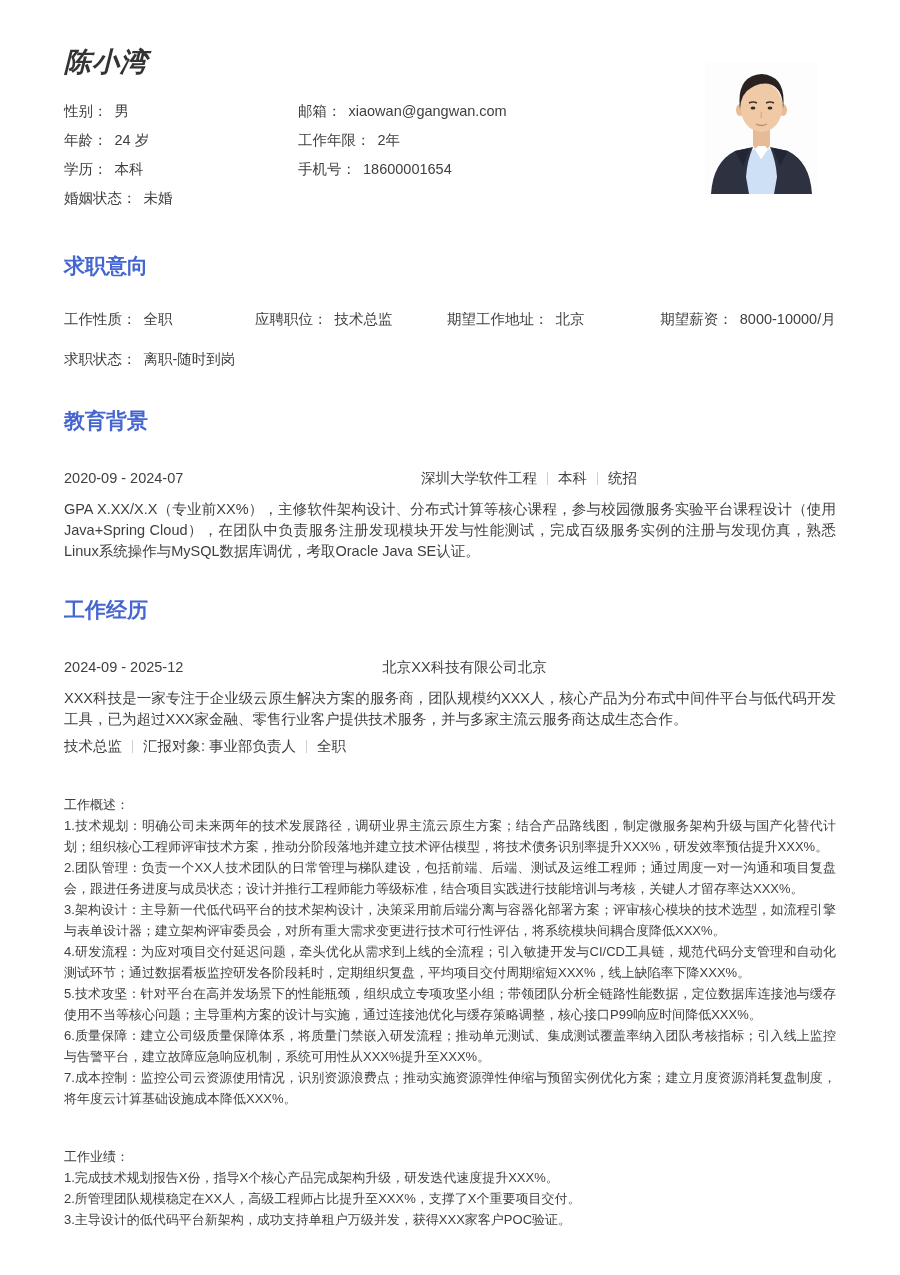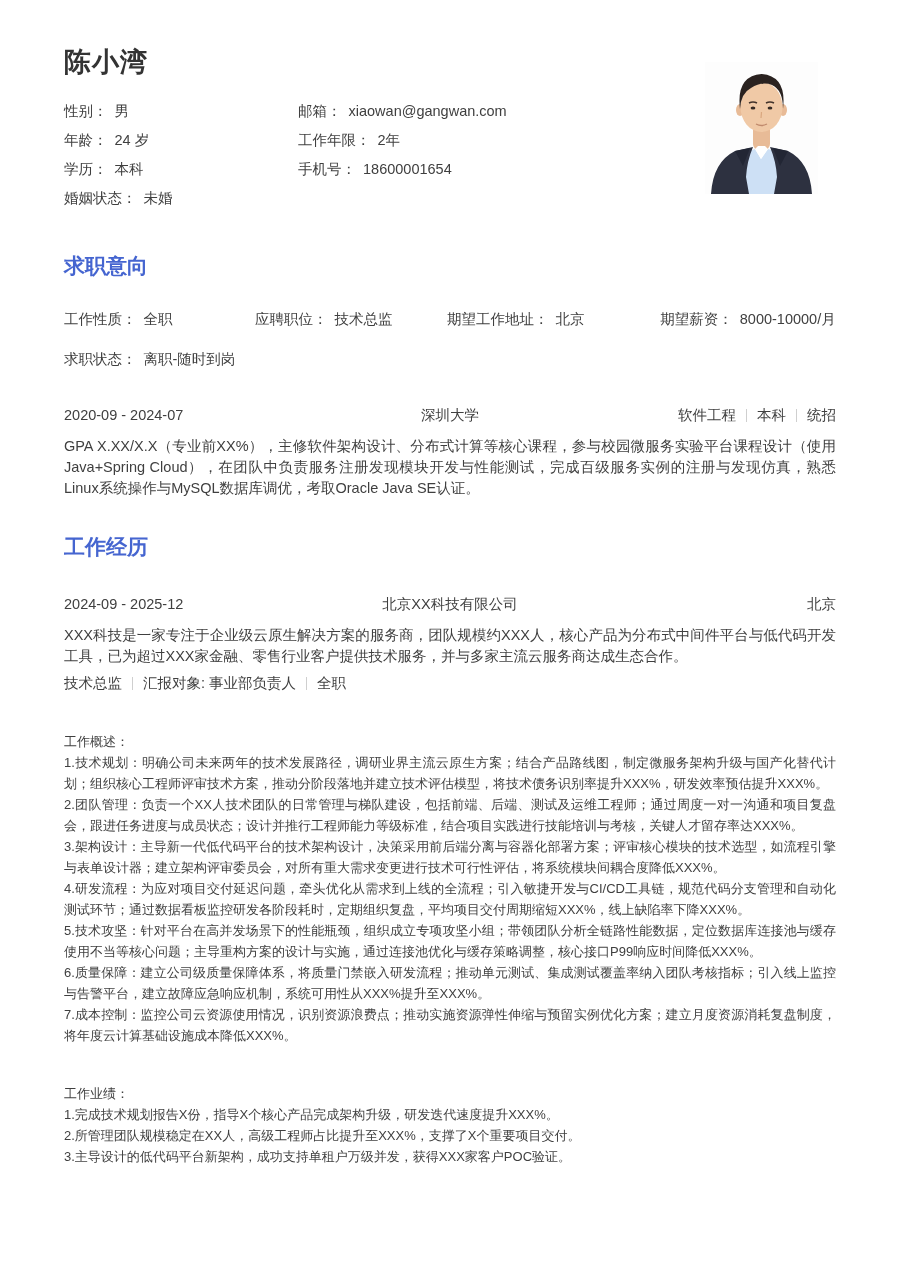--- a/index.html
+++ b/index.html
@@ -14,20 +14,21 @@
     color: #3f3f3f;
     overflow: hidden;
   }
   .header { position: relative; }
   .candidate-name {
     margin: 14px 0 24px 0;
     font-size: 27px;
     font-weight: 700;
     color: #333333;
     letter-spacing: 1px;
+    font-style: italic;
   }
   .info-grid {
     display: grid;
     grid-template-columns: 234px auto;
     row-gap: 14px;
     font-size: 14.5px;
     line-height: 15px;
   }
   .lbl { color: #3f3f3f; }
   .val { margin-left: 7px; color: #3f3f3f; }
@@ -60,21 +61,21 @@
   .sec-work { margin-top: 34px; }
   .meta-row {
     margin-top: 35px;
     display: flex;
     align-items: baseline;
     font-size: 14.5px;
     line-height: 17px;
   }
   .meta-left  { flex: 1 1 0; text-align: left; }
   .meta-center{ flex: 0 0 auto; text-align: center; }
-  .meta-right { flex: 1 1 0; text-align: right; }
+  .meta-right { flex: 1 1 0; }
   .body-text {
     margin-top: 12px;
     font-size: 14.5px;
     line-height: 21px;
     text-align: justify;
   }
   .vsep {
     display: inline-block;
     width: 0;
     height: 13px;
@@ -166,20 +167,21 @@
       <div class="intent-cell-right">
         <span class="lbl">期望薪资：</span><span class="val">8000-10000/月</span>
       </div>
     </div>
     <div class="intent-row2">
       <span class="lbl">求职状态：</span><span class="val">离职-随时到岗</span>
     </div>
   </section>
 
   <section class="sec-edu">
+    <h2 class="section-title">教育背景</h2>
     <div class="meta-row">
       <span class="meta-left">2020-09 - 2024-07</span>
       <span class="meta-center">深圳大学</span>
       <span class="meta-right">
         <span>软件工程</span><span class="vsep"></span><span>本科</span><span class="vsep"></span><span>统招</span>
       </span>
     </div>
     <div class="body-text">GPA X.XX/X.X（专业前XX%），主修软件架构设计、分布式计算等核心课程，参与校园微服务实验平台课程设计（使用Java+Spring Cloud），在团队中负责服务注册发现模块开发与性能测试，完成百级服务实例的注册与发现仿真，熟悉Linux系统操作与MySQL数据库调优，考取Oracle Java SE认证。</div>
   </section>
 

